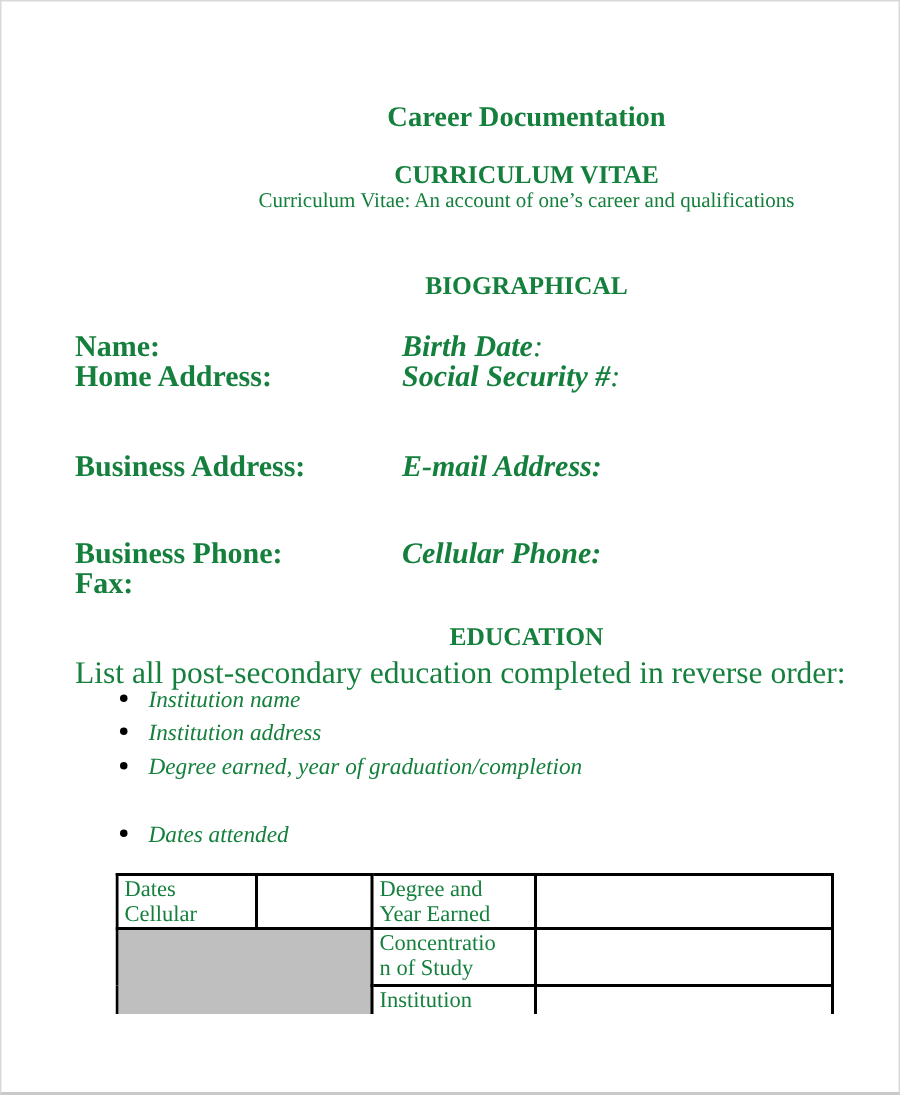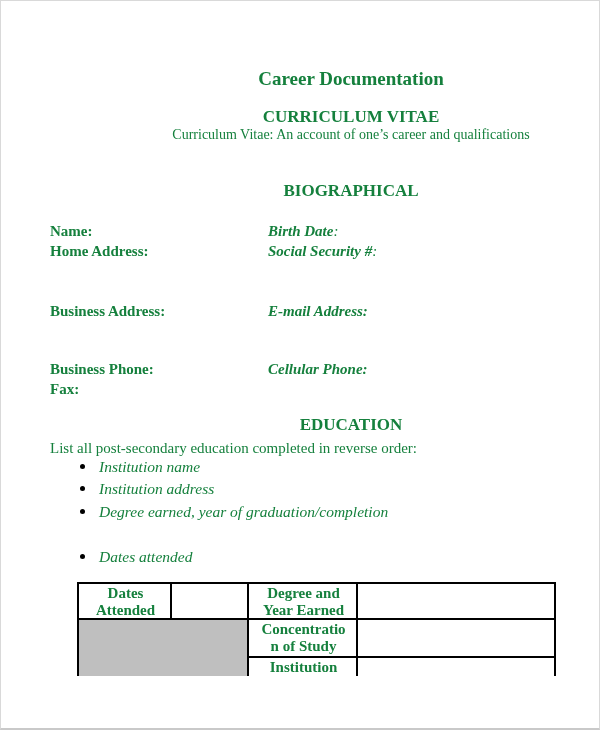--- a/index.html
+++ b/index.html
@@ -15,39 +15,38 @@
     color:#15803d;
   }
   .centered { position:absolute; left:0; width:700px; text-align:center; }
   .doc-title    { top:66px;  font-size:19px; font-weight:bold; line-height:24px; }
   .cv-heading   { top:106px; font-size:17px; font-weight:bold; line-height:20px; }
   .cv-subtitle  { top:125px; font-size:14px; line-height:18px; }
   .section-heading { font-size:17px; font-weight:bold; line-height:20px; }
   .section-heading .ul { }
   .bio-heading { top:180px; }
   .edu-heading { top:414px; }
-  .label { position:absolute; font-size:15px; font-weight:bold; line-height:20px; white-space:nowrap; }
+  .label { position:absolute; font-size:20px; font-weight:bold; line-height:20px; white-space:nowrap; }
   .label .colon { font-weight:normal; }
   .col-left  { left:49px; }
   .col-right { left:267px;font-style:italic; }
-  .body-text { position:absolute; left:49px; font-size:15px; line-height:20px; white-space:nowrap; }
+  .body-text { position:absolute; left:49px; font-size:21px; line-height:20px; white-space:nowrap; }
   .bullet-item { position:absolute; left:79px; font-size:15.5px; line-height:20px; white-space:nowrap;font-style:italic; }
   .bullet-dot {
     display:inline-block; width:5px; height:5px; border-radius:50%;
     background:#000; vertical-align:middle; margin:-3px 14px 0 0;
   }
   .table-clip { position:absolute; left:76px; top:581px; width:480px; height:94px; overflow:hidden; }
   table.edu { border-collapse:collapse; table-layout:fixed; width:477px; }
   table.edu td {
     border:2px solid #000;
     vertical-align:top;
     padding:1px 2px 0 4px;
-    font-size:15px; font-weight:bold; line-height:16.5px;
+    font-size:15px; font-weight:normal; line-height:16.5px;
     overflow:hidden;
-    text-align:center;
   }
   table.edu td .line { display:block; }
 </style>
 </head>
 <body>
 
 <div class="page">
 
   <div class="centered doc-title">Career Documentation</div>
   <div class="centered cv-heading">CURRICULUM VITAE</div>
@@ -87,21 +86,21 @@
       <colgroup>
         <col style="width:93px">
           <col style="width:77px">
           <col style="width:109px">
           <col style="width:198px">
       </colgroup>
       <tbody>
           <tr style="height:34px">
         <td>
           <span class="line">Dates</span>
-          <span class="line">Attended</span>
+          <span class="line">Cellular</span>
         </td>
         <td></td>
         <td>
           <span class="line">Degree and</span>
           <span class="line">Year Earned</span>
         </td>
         <td></td>
       </tr>
       <tr style="height:38px">
         <td colspan="2" rowspan="3" style="background: rgb(191, 191, 191);"></td>

